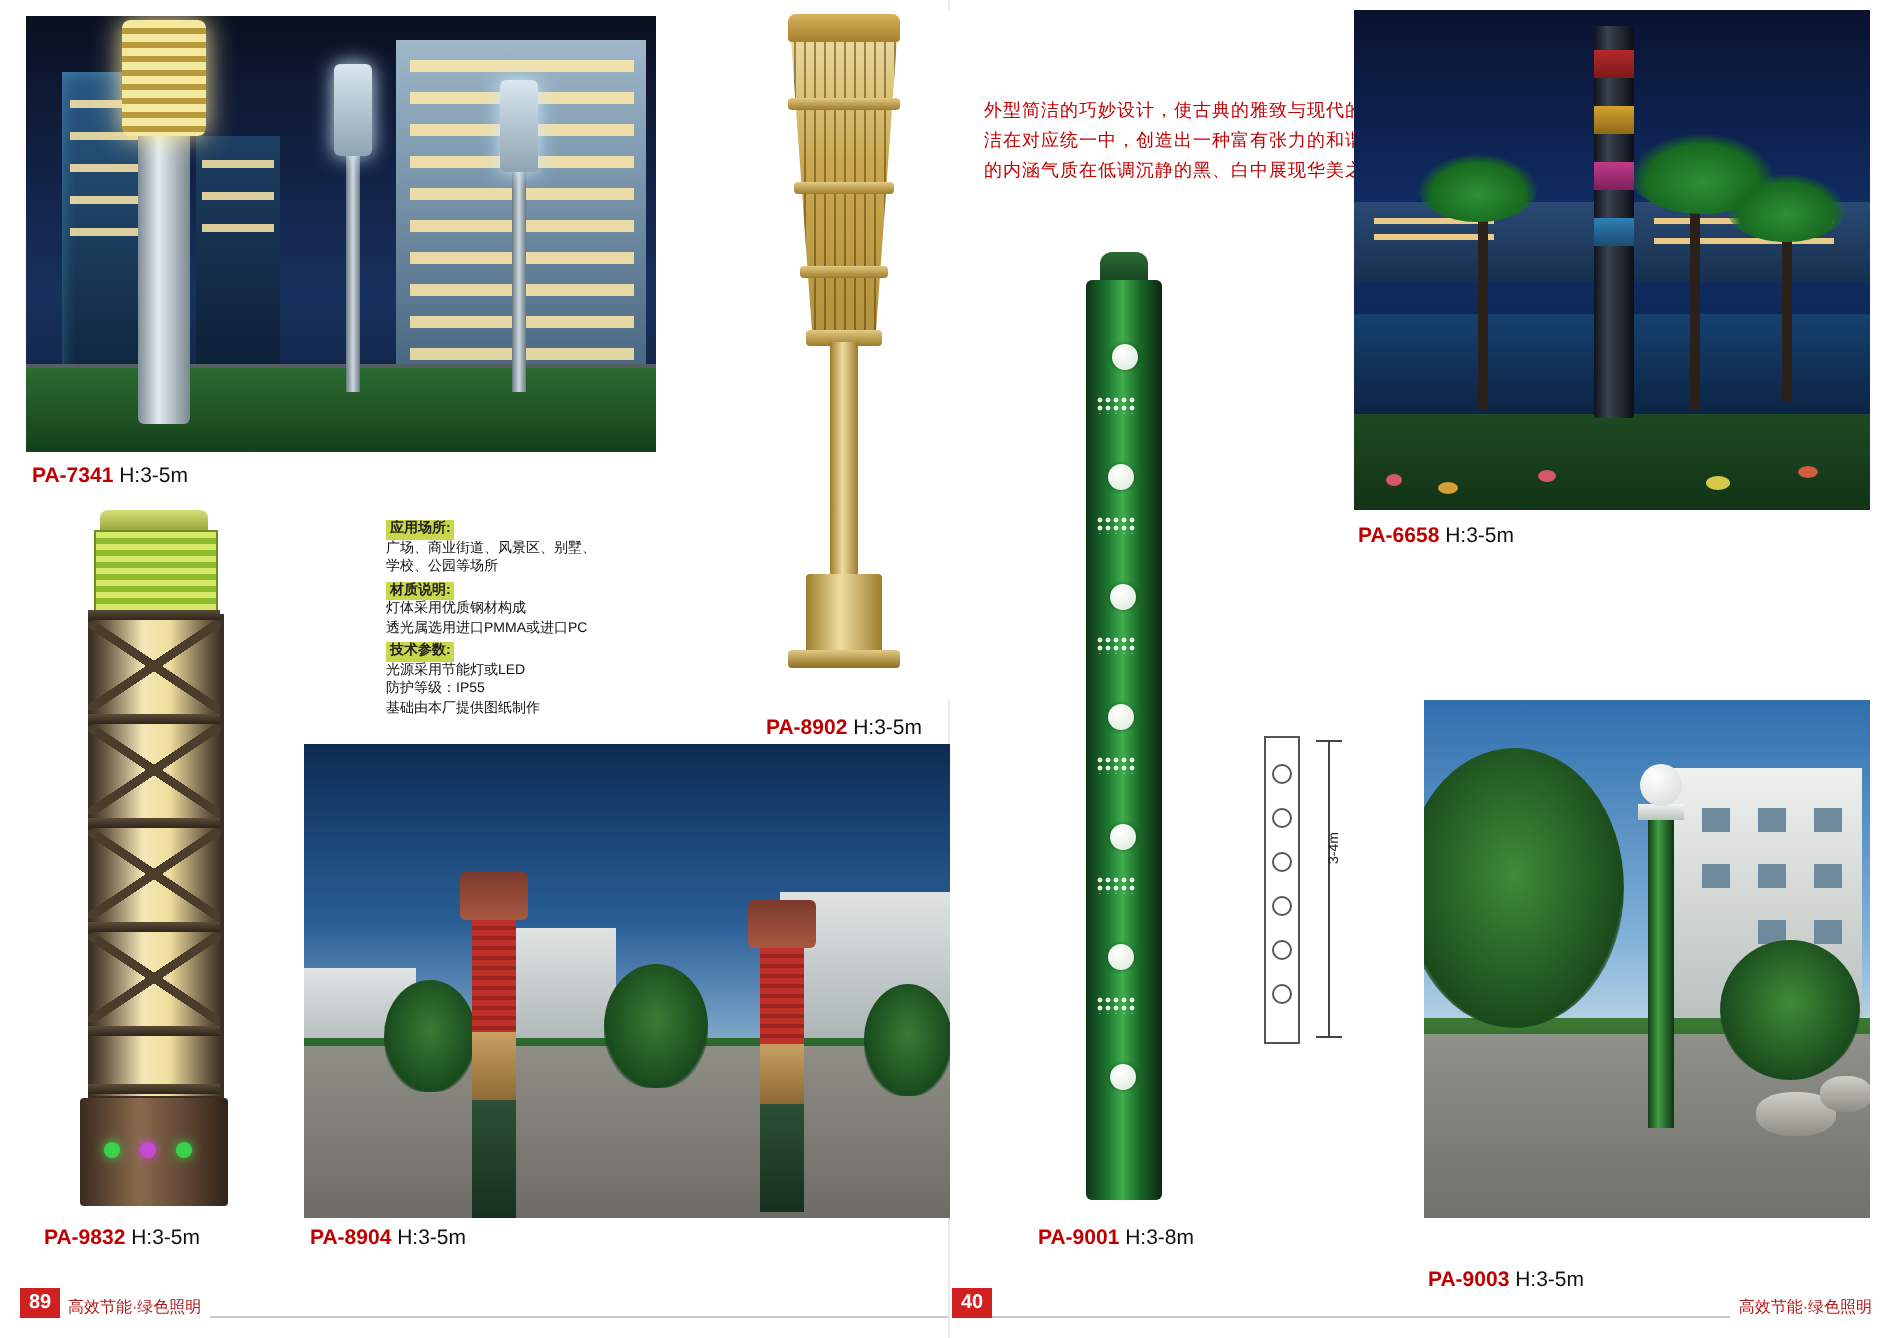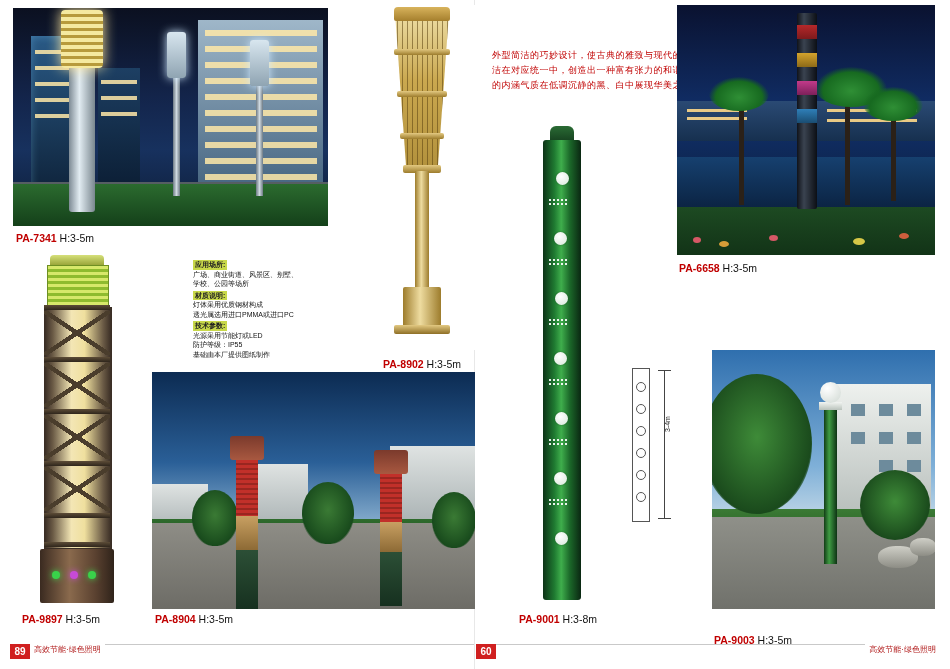--- a/index.html
+++ b/index.html
@@ -47,21 +47,21 @@
     color: #111;
     font-weight: normal;
   }
 
   
   .footer-bar {
     position: absolute;
     bottom: 10px;
     height: 15px;
     display: flex;
-    align-items: flex-start;
+    align-items: flex-end;
   }
   .pagenum {
     background: #d02020;
     color: #fff;
     font-size: 10px;
     font-weight: bold;
     width: 20px;
     height: 15px;
     line-height: 15px;
     text-align: center;
@@ -516,21 +516,21 @@
     <div class="hband" style="top:156px;"></div>
     <div class="hband" style="top:208px;"></div>
     <div class="hband" style="top:260px;"></div>
     <div class="hband" style="top:289px;"></div>
     <div class="base"></div>
     <div class="led" style="left:32px;top:318px;color:#39d24a;background:#39d24a;"></div>
     <div class="led" style="left:50px;top:318px;color:#c74ad6;background:#c74ad6;"></div>
     <div class="led" style="left:68px;top:318px;color:#39d24a;background:#39d24a;"></div>
   </div>
   <div class="caption" style="left:22px; top:613px;">
-    <span class="code">PA-9897</span>
+    <span class="code">PA-9832</span>
     <span class="dim">H:3-5m</span>
   </div>
 
   <div class="photo p5">
     <div class="sky"></div>
     <div class="bldg" style="left:0px;top:112px;width:56px;height:62px;"></div>
     <div class="bldg" style="left:96px;top:92px;width:60px;height:82px;"></div>
     <div class="bldg" style="left:238px;top:74px;width:85px;height:100px;"></div>
     <div class="grass"></div>
     <div class="ground"></div>
@@ -617,18 +617,18 @@
     <span class="dim">H:3-5m</span>
   </div>
 
   <div class="footer-bar" style="left:10px; width:464px;">
     <div class="pagenum">89</div>
     <div class="footer-text">高效节能·绿色照明</div>
     <div class="footer-rule"></div>
   </div>
 
   <div class="footer-bar" style="left:476px; width:464px;">
-    <div class="pagenum">60</div>
+    <div class="pagenum">40</div>
     <div class="footer-rule"></div>
     <div class="footer-text">高效节能·绿色照明</div>
   </div>
 
 </div>
 
 </body></html>

